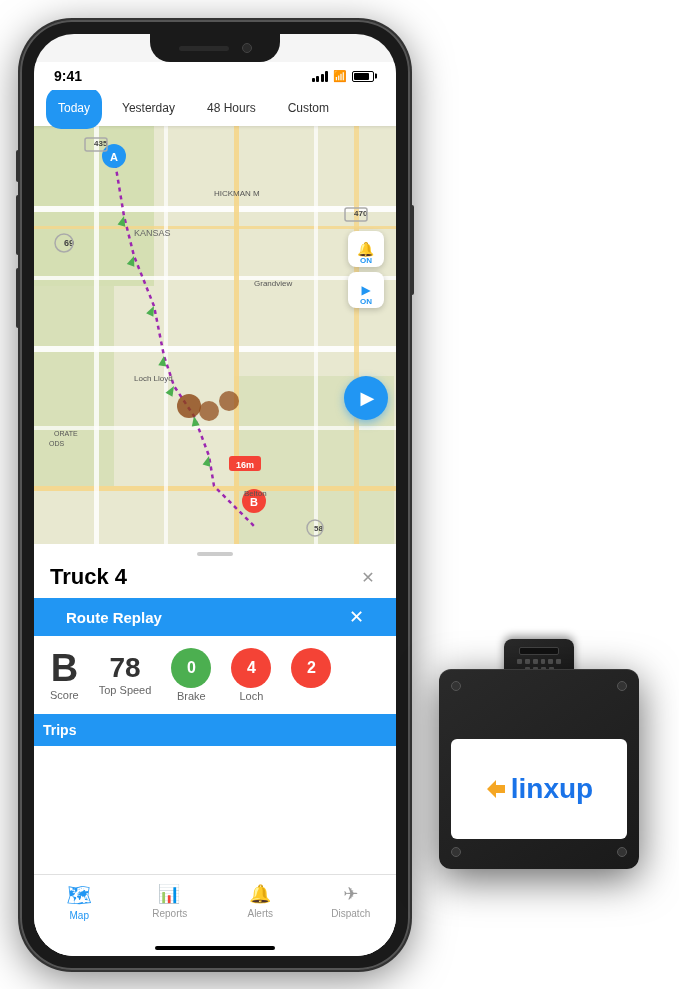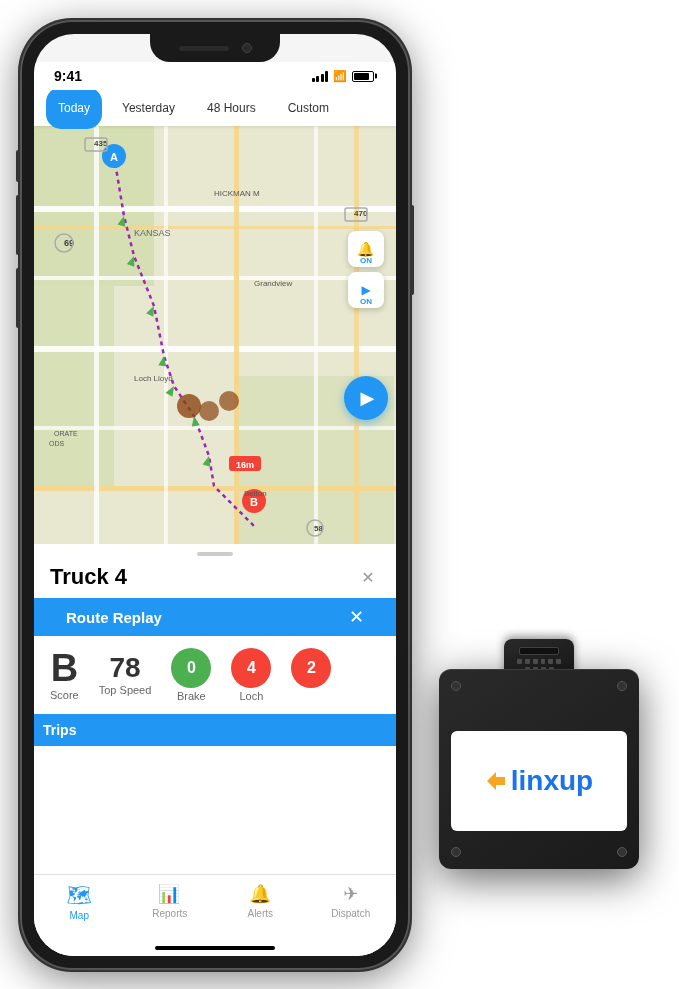--- a/index.html
+++ b/index.html
@@ -507,21 +507,21 @@
     }
     .obd-pin {
       width: 5px;
       height: 5px;
       background: #555;
       border-radius: 1px;
     }
 
     .obd-label-area {
       position: absolute;
-      bottom: 38px;
+      bottom: 30px;
       left: 12px;
       right: 12px;
       height: 100px;
       background: white;
       border-radius: 6px;
       display: flex;
       align-items: center;
       justify-content: center;
     }
 

